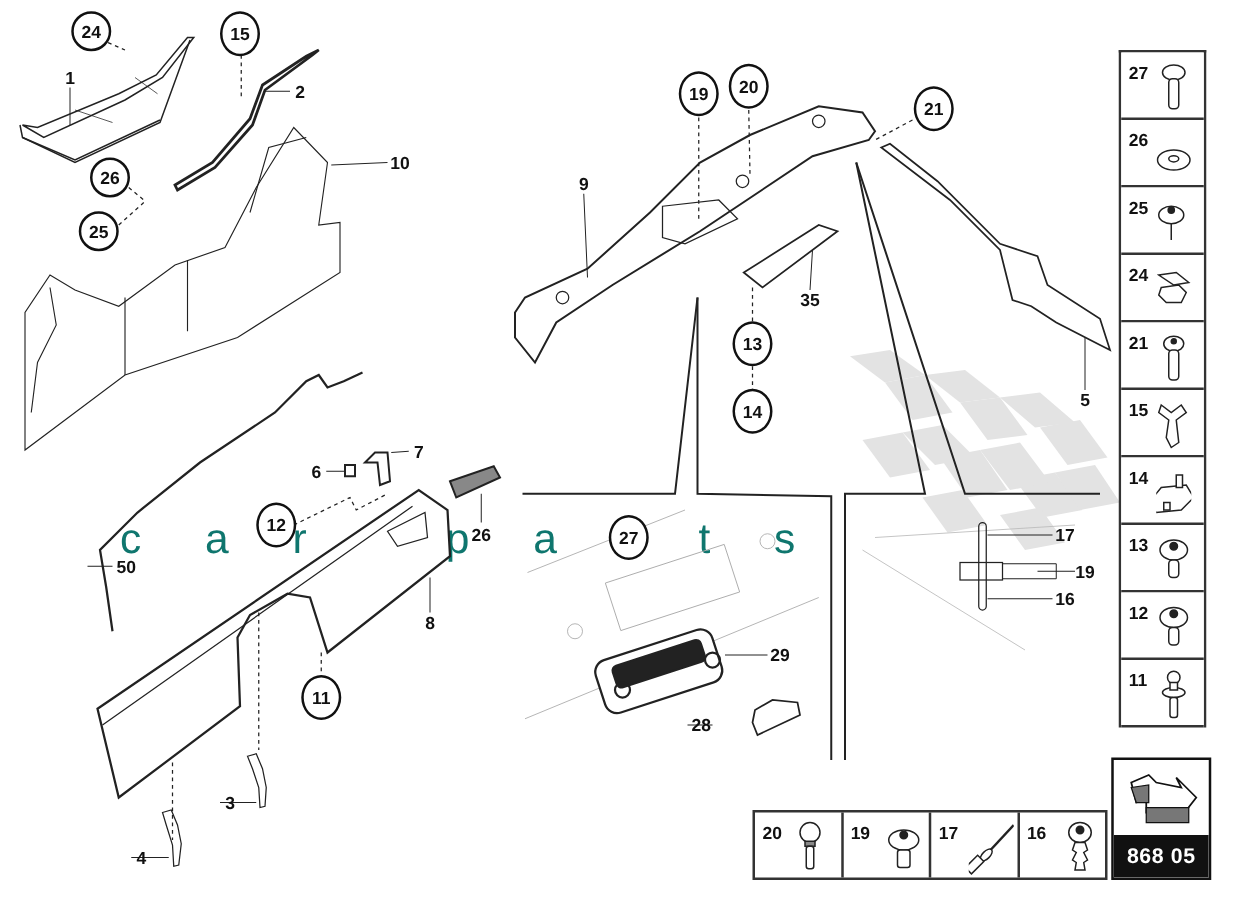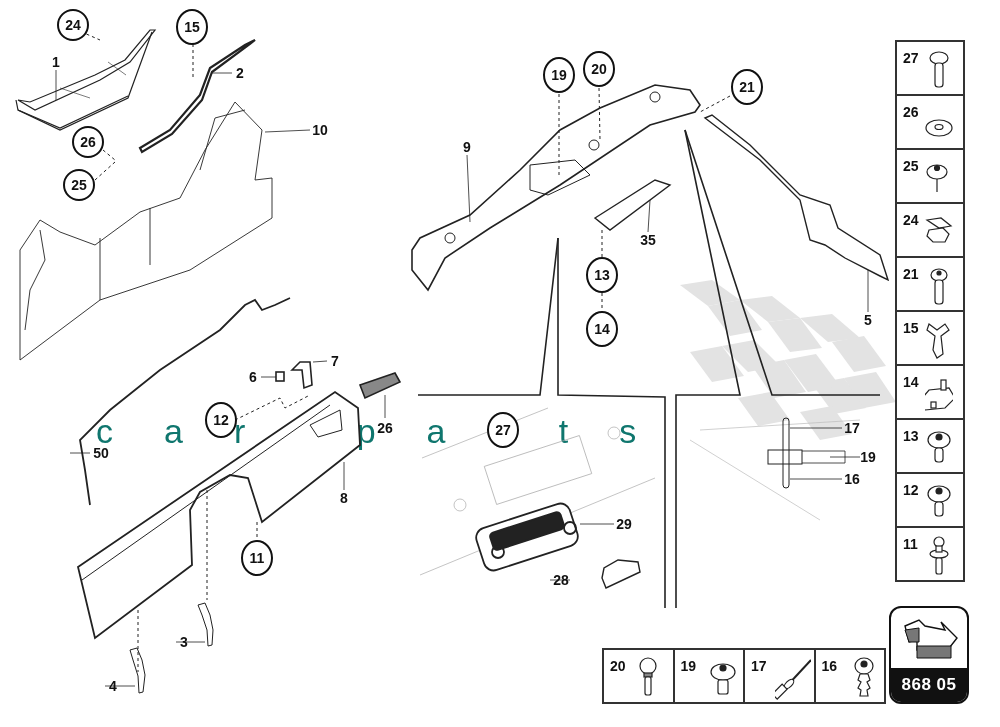--- a/index.html
+++ b/index.html
@@ -18,21 +18,21 @@
   .circ.tall { height:36px; width:32px; }
   .side-col { position:absolute; left:895px; top:40px; width:70px; border:2px solid #333; border-bottom:none; box-sizing:border-box; }
   .cell { position:relative; height:54px; border-bottom:2px solid #333; box-sizing:border-box; background:#fff; }
   .cell .num { position:absolute; left:6px; top:8px; font-weight:bold; font-size:14px; }
   .cell .ico { position:absolute; right:10px; top:8px; width:28px; height:40px; }
   .bot-row { position:absolute; left:602px; top:648px; width:284px; height:56px; border:2px solid #333; box-sizing:border-box; display:flex; background:#fff; }
   .bcell { position:relative; flex:1; border-right:2px solid #333; }
   .bcell:last-child { border-right:none; }
   .bcell .num { position:absolute; left:6px; top:8px; font-weight:bold; font-size:14px; }
   .bcell .ico { position:absolute; left:30px; top:6px; width:36px; height:44px; }
-  .badge { position:absolute; left:889px; top:606px; width:80px; height:98px; border:2px solid #111; border-radius:12px; overflow:hidden; box-sizing:border-box; background:#fff; }
+  .badge { position:absolute; left:889px; top:606px; width:80px; height:98px; border:2px solid #111; border-radius:0; overflow:hidden; box-sizing:border-box; background:#fff; }
   .badge .code { position:absolute; left:0; right:0; bottom:0; height:34px; background:#111; color:#fff;
                  font-weight:bold; font-size:17px; display:flex; align-items:center; justify-content:center; letter-spacing:0.5px; }
   .badge svg { position:absolute; left:8px; top:8px; width:62px; height:52px; }
 </style>
 </head>
 <body>
 
 <div class="stage">
 
   <svg class="art" viewBox="0 0 1000 727">

